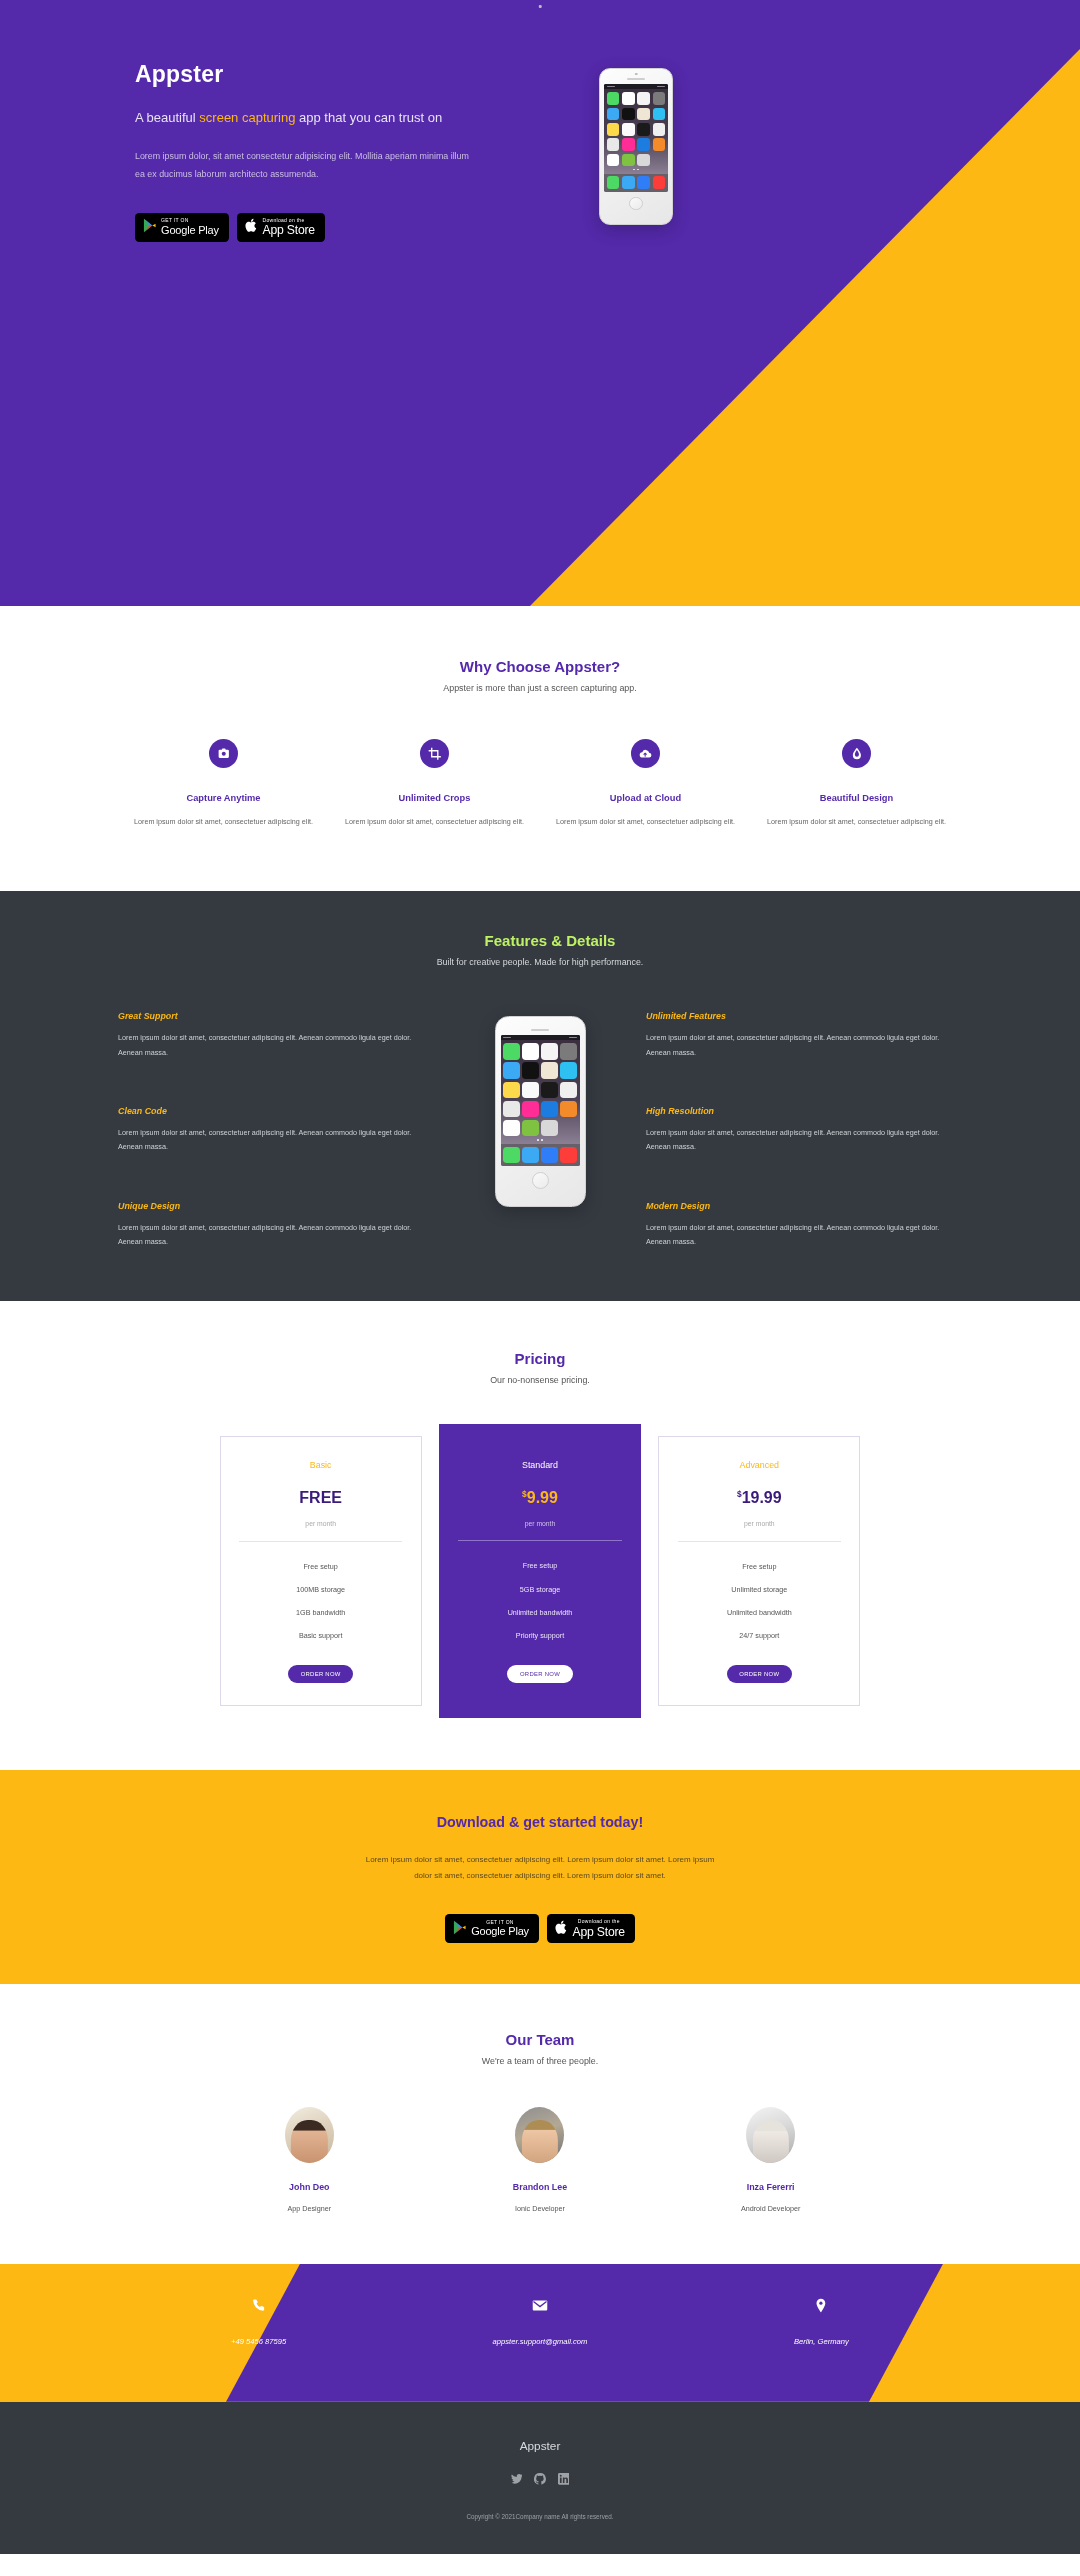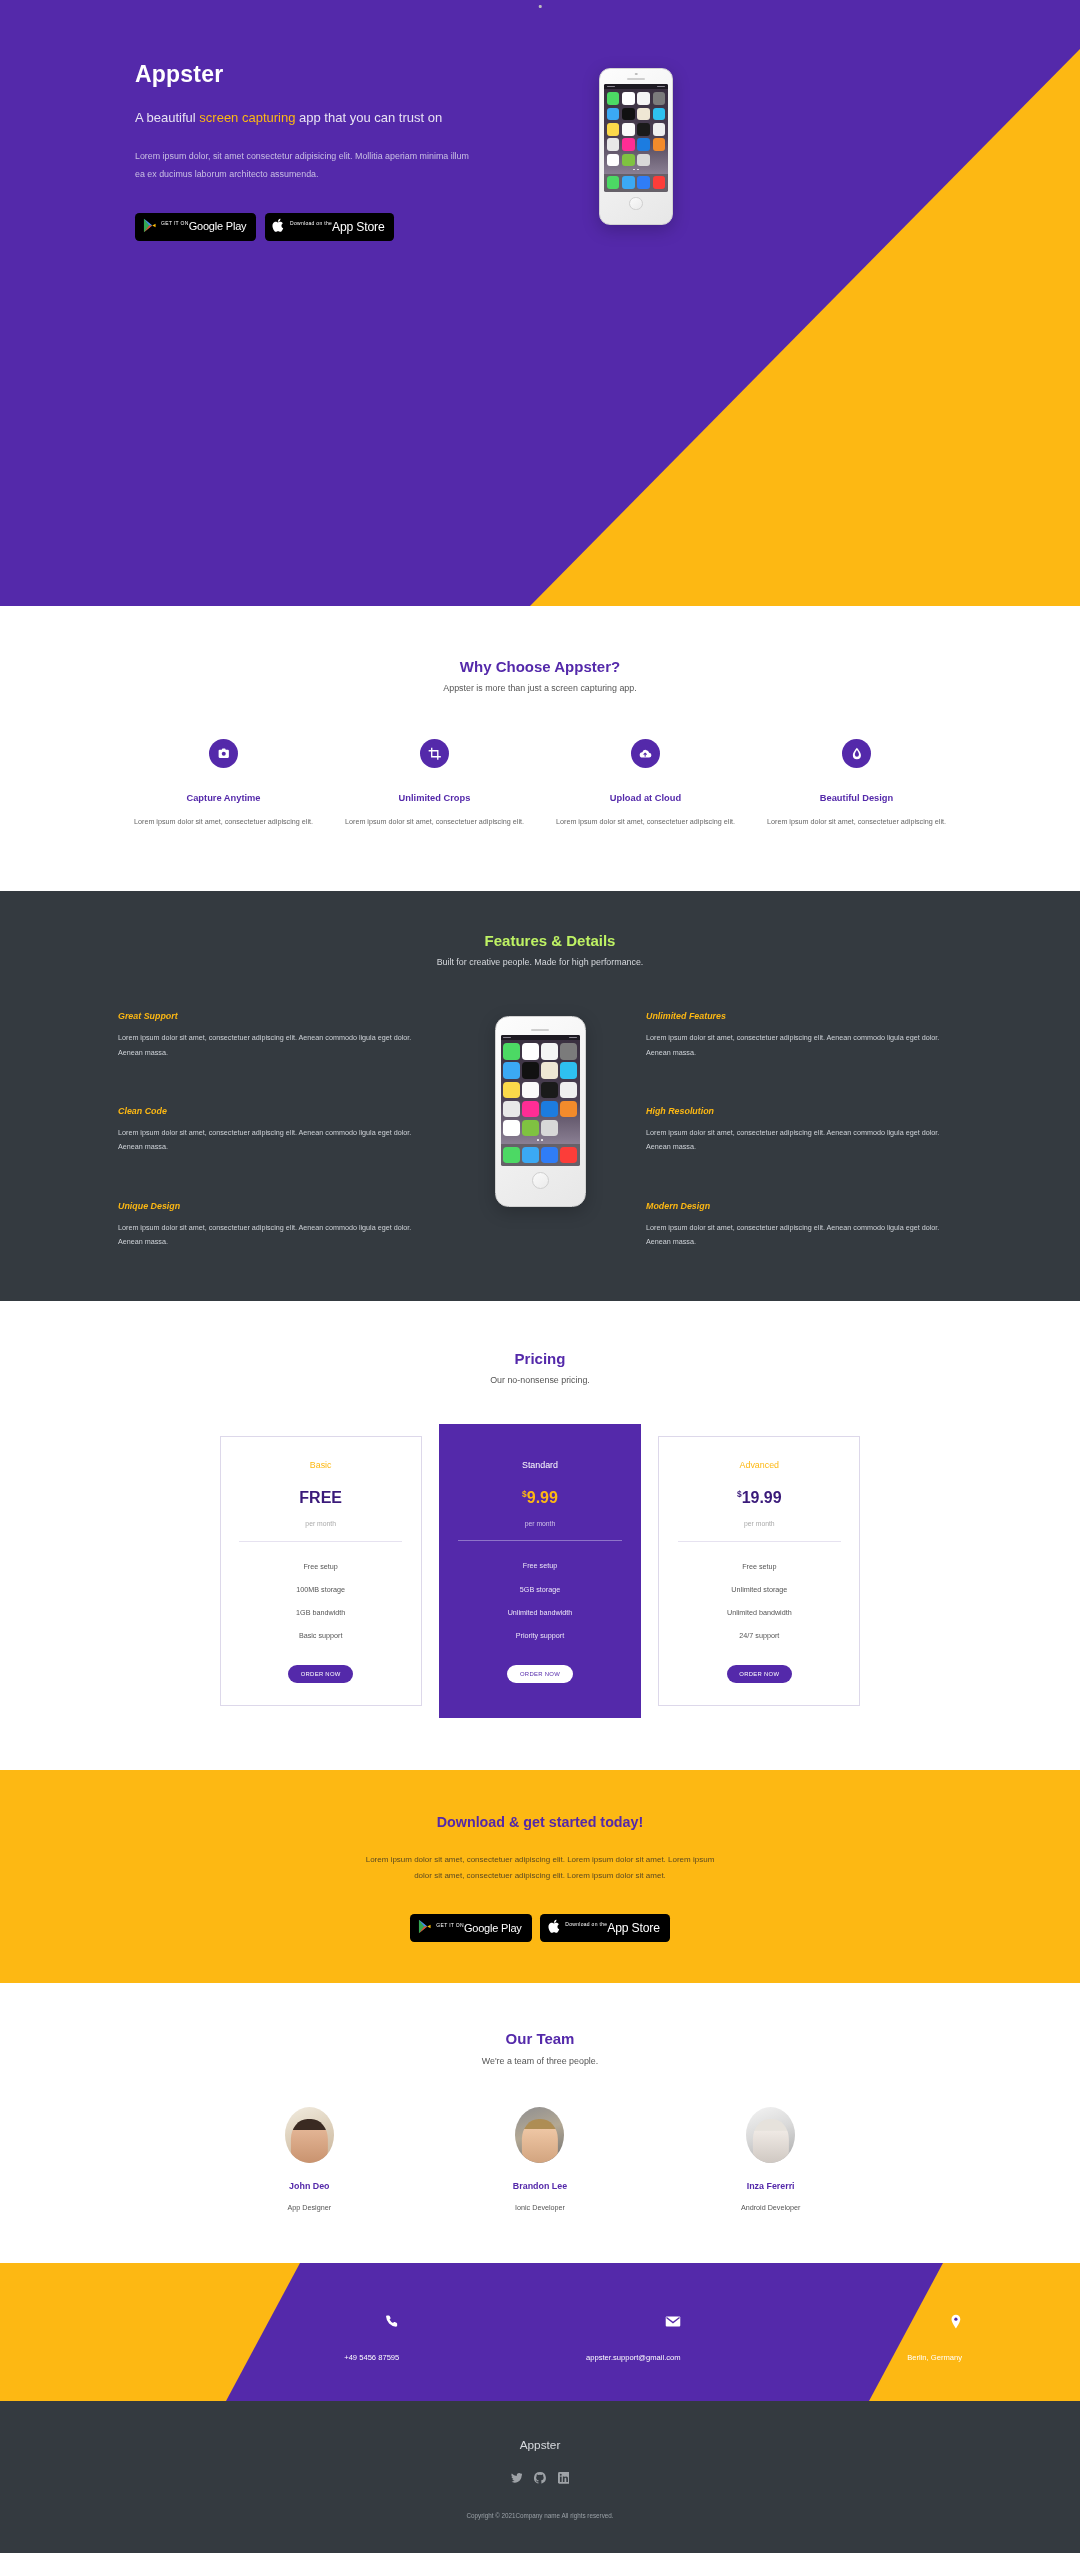--- a/index.html
+++ b/index.html
@@ -45,21 +45,21 @@
     max-width:338px; margin-bottom:29px;
   }
   .store-row { display:flex; gap:8.4px; }
   .store-btn {
     background:#000; border-radius:4.2px;
     display:flex; align-items:center; gap:5px;
     padding:5px 10px 5px 7.6px; cursor:pointer;
     text-decoration:none;
   }
   .store-btn .glyph { flex:0 0 auto; display:block; }
-  .store-txt { display:flex; flex-direction:row; line-height:1; }
+  .store-txt { display:flex; flex-direction:column; line-height:1; }
   .store-top { font-size:5px; color:#fff; letter-spacing:0.3px; margin-bottom:1.7px; }
   .store-bot { font-size:11px; color:#fff; font-weight:500; letter-spacing:-0.2px; }
   .store-bot.big { font-size:12.2px; }
 
   .hero-phone { position:relative; margin-left:42px; margin-top:6.8px; }
 
   
   .phone {
     width:74px; border-radius:11px;
     background:linear-gradient(145deg,#fdfdfd,#e7e7e7);
@@ -211,21 +211,21 @@
   .contact {
     position:relative; height:138px; background:#fdb813; overflow:hidden;
   }
   .contact-band {
     position:absolute; inset:0; background:#5429aa;
     clip-path: polygon(300px 0, 943px 0, 869px 100%, 226px 100%);
   }
   .contact-inner {
     position:relative; z-index:2; width:844px; margin:0 auto;
     display:grid; grid-template-columns:repeat(3,1fr);
-    text-align:right; padding-top:51px;
+    text-align:center; padding-top:34px;font-style:italic;
   }
   .c-ico { margin-bottom:22px; height:17px; }
   .c-txt { font-size:7.6px; color:#fff; }
 
   
   .footer { background:#343a40; padding:37px 0 34px 0; text-align:center; }
   .f-brand { font-size:11.8px; color:#d7dade; margin-bottom:20px; }
   .f-social { display:flex; gap:11.8px; justify-content:center; margin-bottom:25px; }
   .f-social a { display:block; cursor:pointer; opacity:.65; }
   .f-copy { font-size:6.3px; color:#9aa0a6; }

